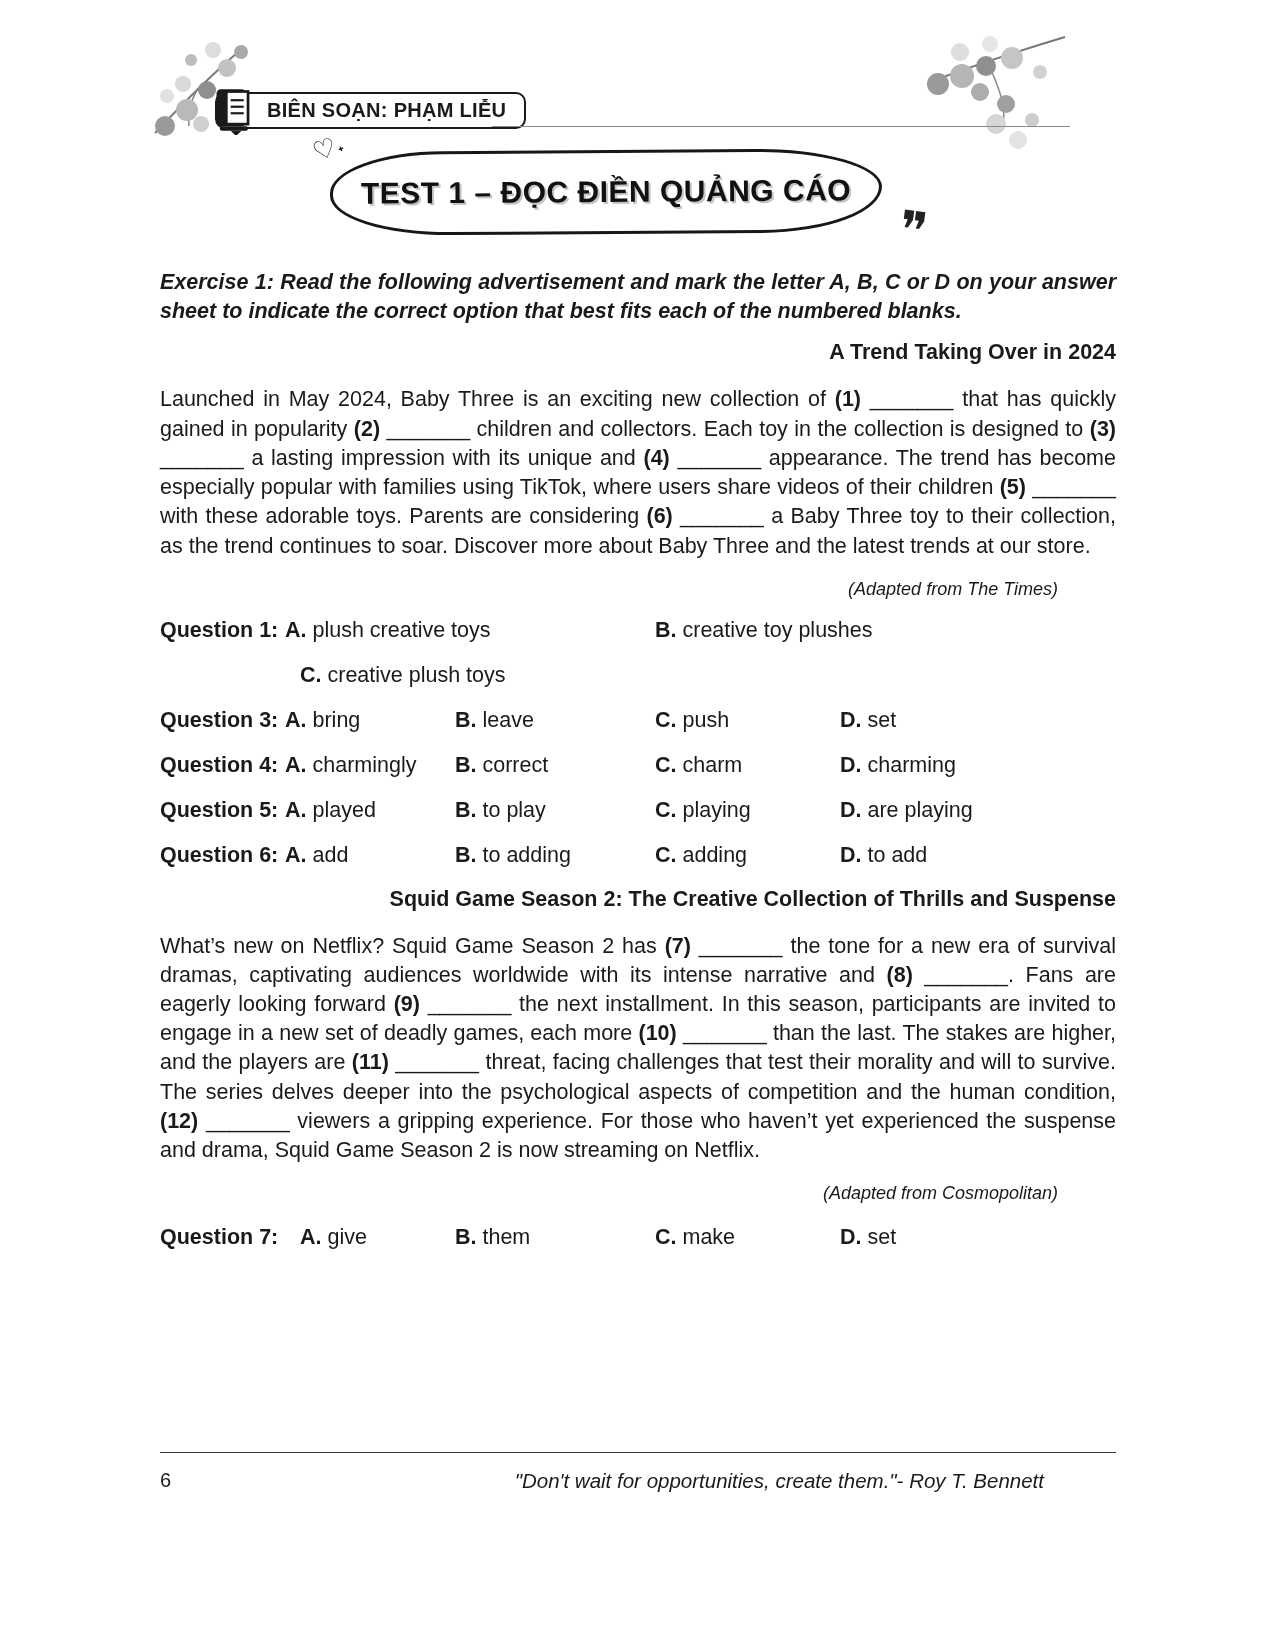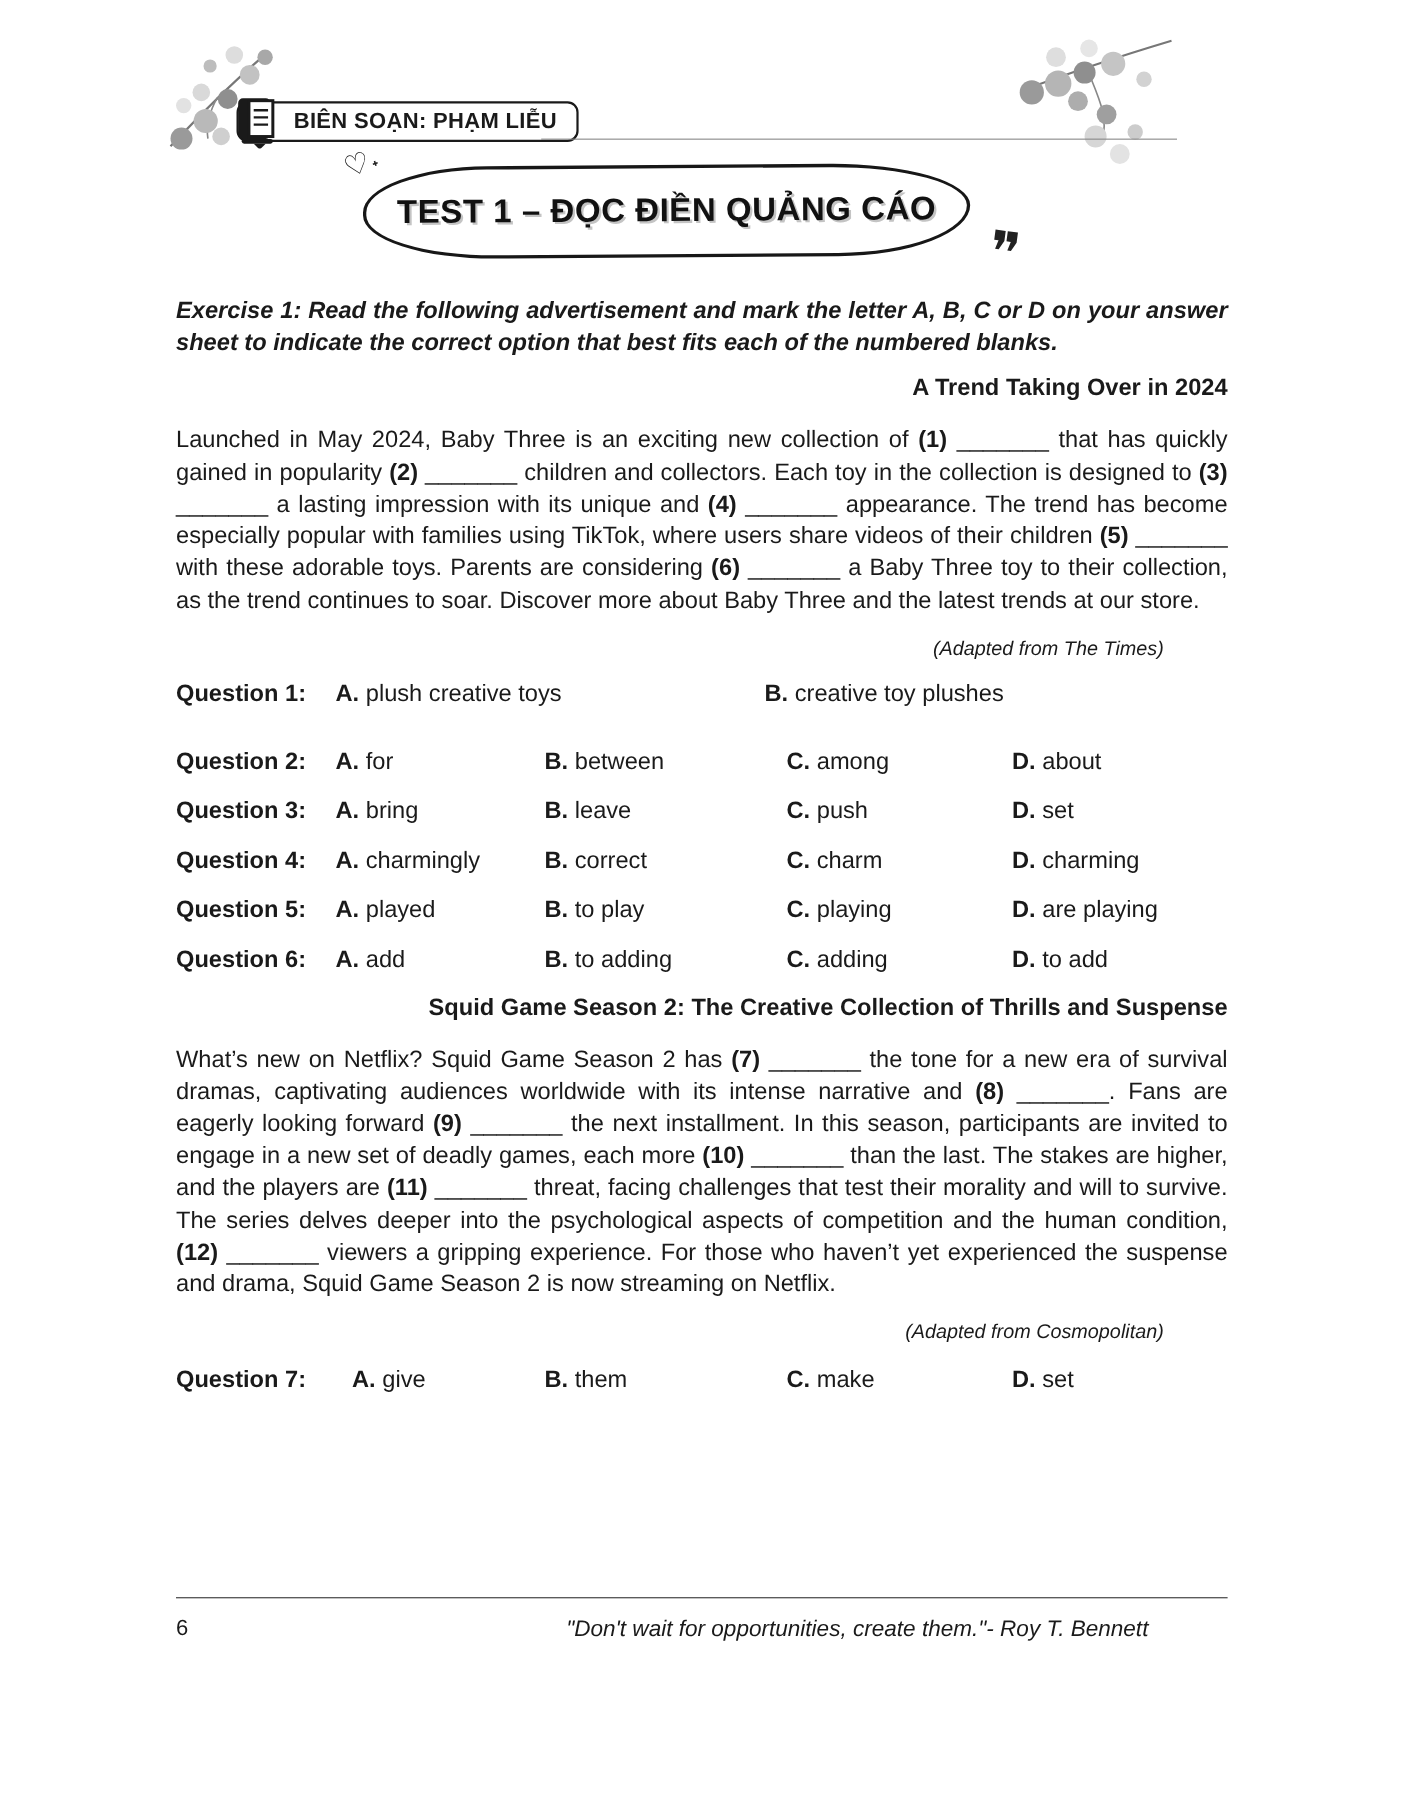--- a/index.html
+++ b/index.html
@@ -45,21 +45,21 @@
 
   .instruction {
     font-weight:700; font-style:italic; font-size:21.5px; line-height:1.36;
     text-align:justify; margin:0 0 14px 0;
   }
   .passage-title { text-align:right; font-weight:700; font-size:21.5px; margin:6px 0 20px 0; }
   .passage { font-size:21.5px; line-height:1.36; text-align:justify; margin:0; }
   .passage b { font-weight:700; }
   .source { text-align:right; font-style:italic; font-size:18px; margin:18px 58px 8px 0; }
 
-  .q-row { display:grid; font-size:21.5px; line-height:1.3; margin:17px 0;gap:20px; }
+  .q-row { display:grid; font-size:21.5px; line-height:1.3; margin:17px 0; }
   .q-cols-std  { grid-template-columns:125px 170px 200px 185px 1fr; }
   .q-cols-q1a  { grid-template-columns:125px 370px 1fr; }
   .q-cols-q1b  { grid-template-columns:140px 355px 1fr; }
   .q-cols-q7   { grid-template-columns:140px 155px 200px 185px 1fr; }
   .q-label { font-weight:700; white-space:nowrap; }
   .opt { white-space:nowrap; }
   .opt b { font-weight:700; }
   .gap8 { margin-top:20px; }
 
   .ex2-block { margin-top:26px; }
@@ -138,29 +138,23 @@
     <p class="passage">Launched in May 2024, Baby Three is an exciting new collection of <b>(1)</b> _______ that has quickly gained in popularity <b>(2)</b> _______ children and collectors. Each toy in the collection is designed to <b>(3)</b> _______ a lasting impression with its unique and <b>(4)</b> _______ appearance. The trend has become especially popular with families using TikTok, where users share videos of their children <b>(5)</b> _______ with these adorable toys. Parents are considering <b>(6)</b> _______ a Baby Three toy to their collection, as the trend continues to soar. Discover more about Baby Three and the latest trends at our store.</p>
     <div class="source">(Adapted from The Times)</div>
 
     <div class="q-row q-cols-q1a">
       <span class="q-label">Question 1:</span>
       <span class="opt"><b>A.</b> <span>plush creative toys</span></span>
       <span class="opt"><b>B.</b> <span>creative toy plushes</span></span>
     </div>
     <div class="q-row q-cols-q1b">
       <span></span>
-    </div>
-
-    <div class="q-row q-cols-std">
-      <span class="q-label">Question 2:</span>
-      <span class="opt"><b>A.</b> <span>for</span></span>
-      <span class="opt"><b>B.</b> <span>between</span></span>
-      <span class="opt"><b>C.</b> <span>among</span></span>
-      <span class="opt"><b>D.</b> <span>about</span></span>
-    </div>
+      <span class="opt"><b>C.</b> <span>creative plush toys</span></span>
+    </div>
+
     <div class="q-row q-cols-std">
       <span class="q-label">Question 3:</span>
       <span class="opt"><b>A.</b> <span>bring</span></span>
       <span class="opt"><b>B.</b> <span>leave</span></span>
       <span class="opt"><b>C.</b> <span>push</span></span>
       <span class="opt"><b>D.</b> <span>set</span></span>
     </div>
     <div class="q-row q-cols-std">
       <span class="q-label">Question 4:</span>
       <span class="opt"><b>A.</b> <span>charmingly</span></span>

